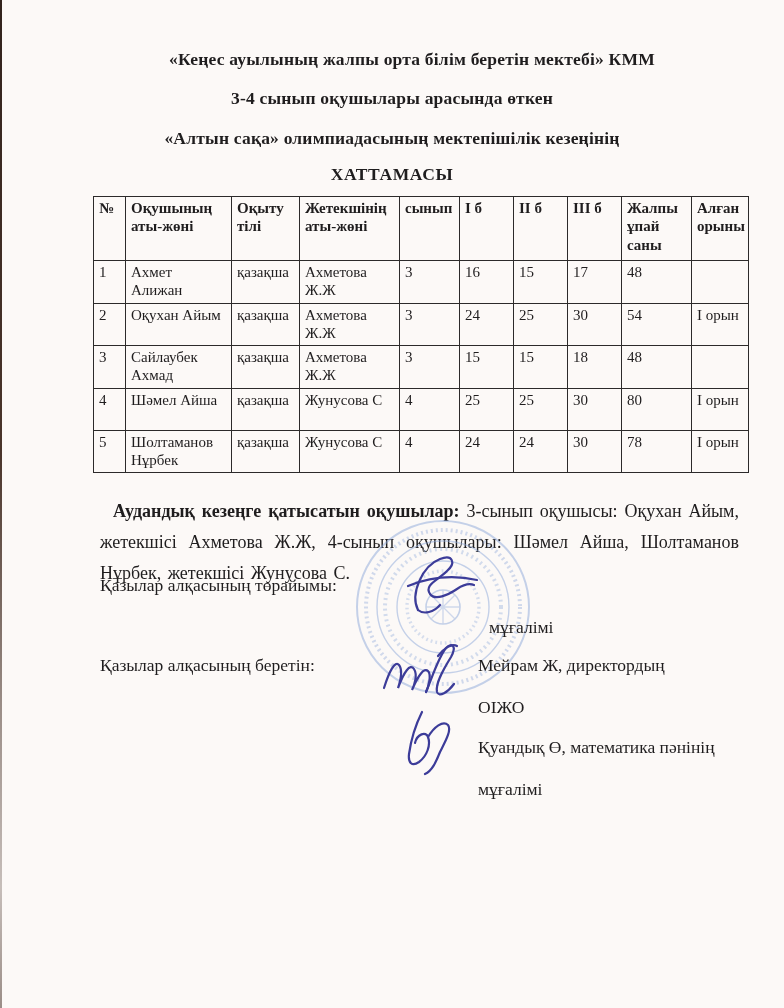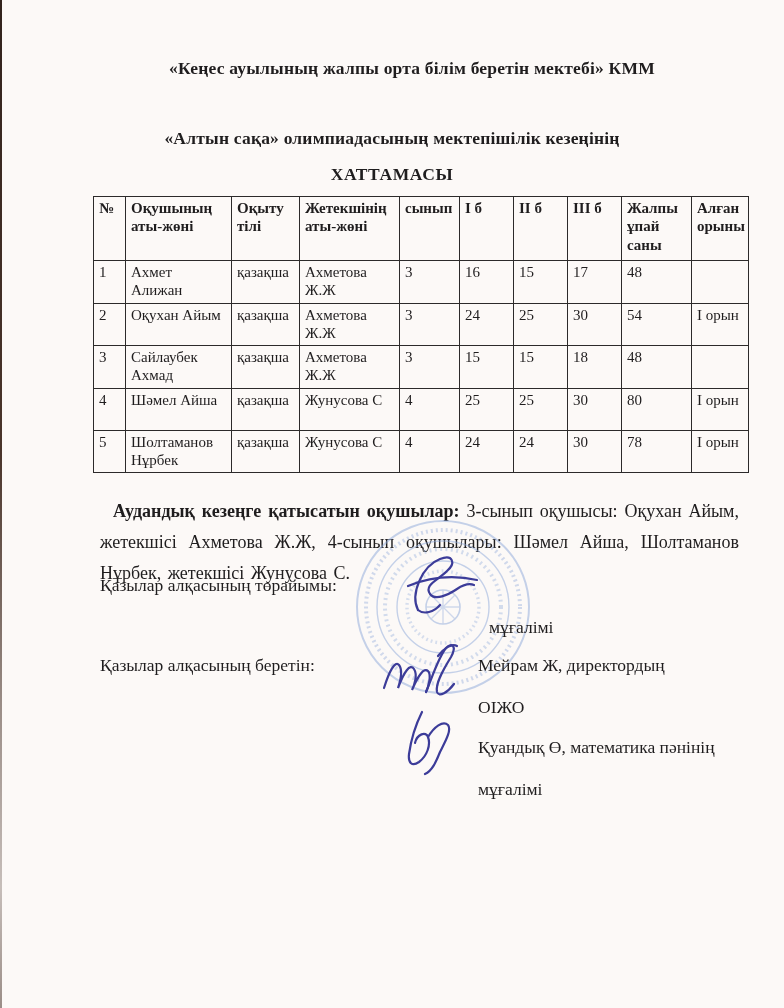--- a/index.html
+++ b/index.html
@@ -12,21 +12,21 @@
   }
   .page{position:absolute;inset:0;background:#fcf9f7;}
   .scan-edge-left{
     position:absolute;left:0;top:0;width:2px;height:100%;
     background:linear-gradient(to bottom,#32231d 0%,#4a352b 45%,rgba(74,53,43,.55) 70%,rgba(74,53,43,.30) 88%,rgba(74,53,43,.55) 100%);
   }
   .title-line{
     position:absolute;left:0;right:0;text-align:center;
     font-weight:bold;font-size:17.5px;letter-spacing:.2px;white-space:nowrap;
   }
-  .t1{top:58px;padding-left:40px;} .t2{top:88px;} .t3{top:128px;} .t4{top:164px;letter-spacing:.6px;}
+  .t1{top:49px;padding-left:40px;} .t2{top:88px;} .t3{top:128px;} .t4{top:164px;letter-spacing:.6px;}
 
   table.protocol{
     position:absolute;left:93px;top:196px;width:655px;
     border-collapse:collapse;table-layout:fixed;
     font-size:15px;line-height:1.22;
   }
   table.protocol th,table.protocol td{
     border:1.6px solid #2c2a2a;
     padding:2px 5px 3px 5px;
     vertical-align:top;text-align:left;
@@ -56,20 +56,21 @@
   .s2{left:380px;top:636px;width:82px;height:64px;}
   .s3{left:392px;top:704px;width:64px;height:74px;}
 </style>
 </head>
 <body>
 
 <div class="page">
   <div class="scan-edge-left"></div>
 
   <div class="title-line t1">«Кеңес ауылының жалпы орта білім беретін мектебі»  КММ</div>
+  <div class="title-line t2">3-4 сынып оқушылары арасында өткен</div>
   <div class="title-line t4">ХАТТАМАСЫ</div>
   <div class="title-line t3">«Алтын сақа» олимпиадасының мектепішілік кезеңінің</div>
 
   <table class="protocol">
     <colgroup>
       <col style="width:32px">
         <col style="width:106px">
         <col style="width:68px">
         <col style="width:100px">
       <col style="width:60px">

